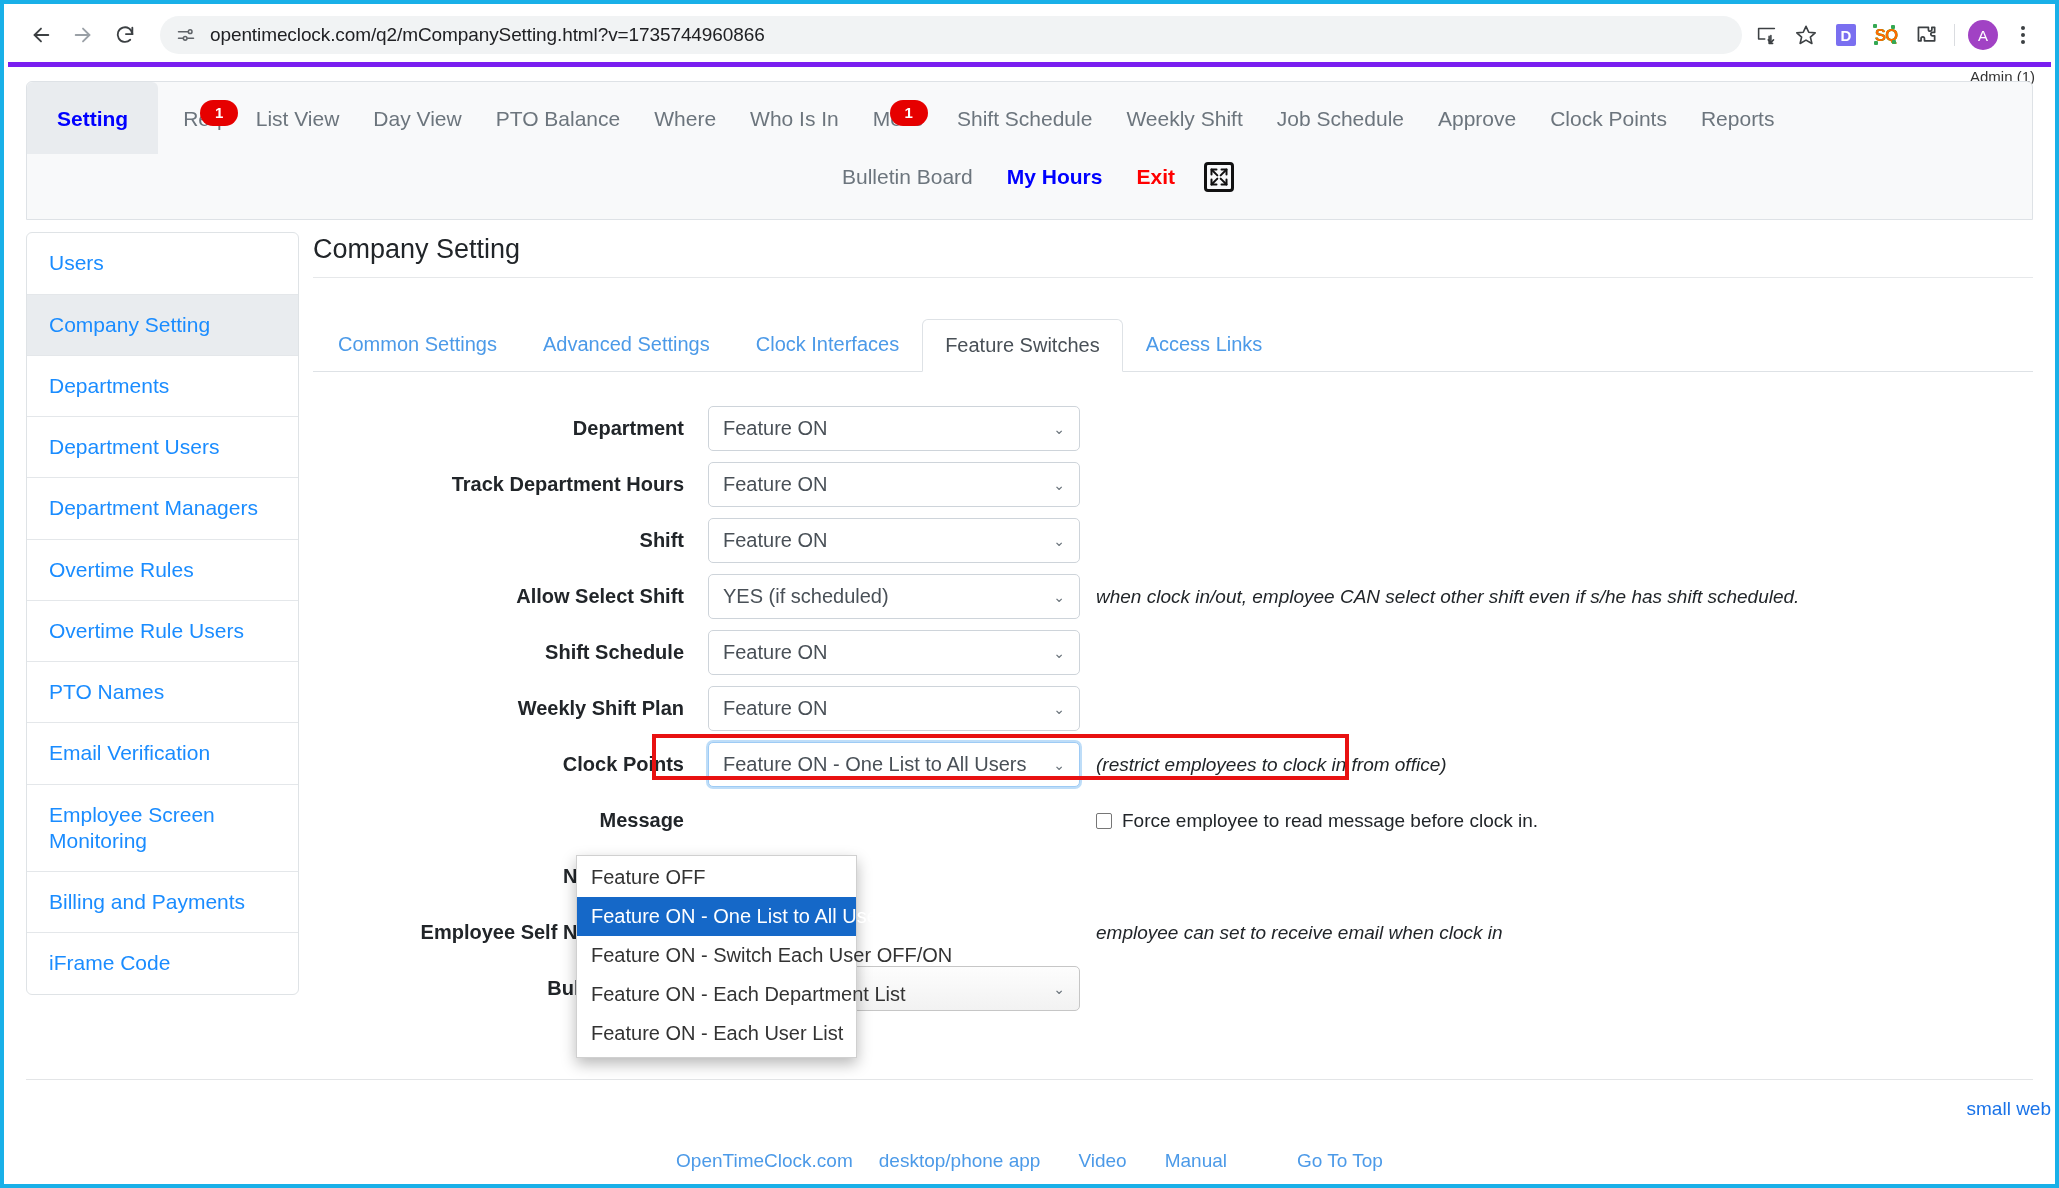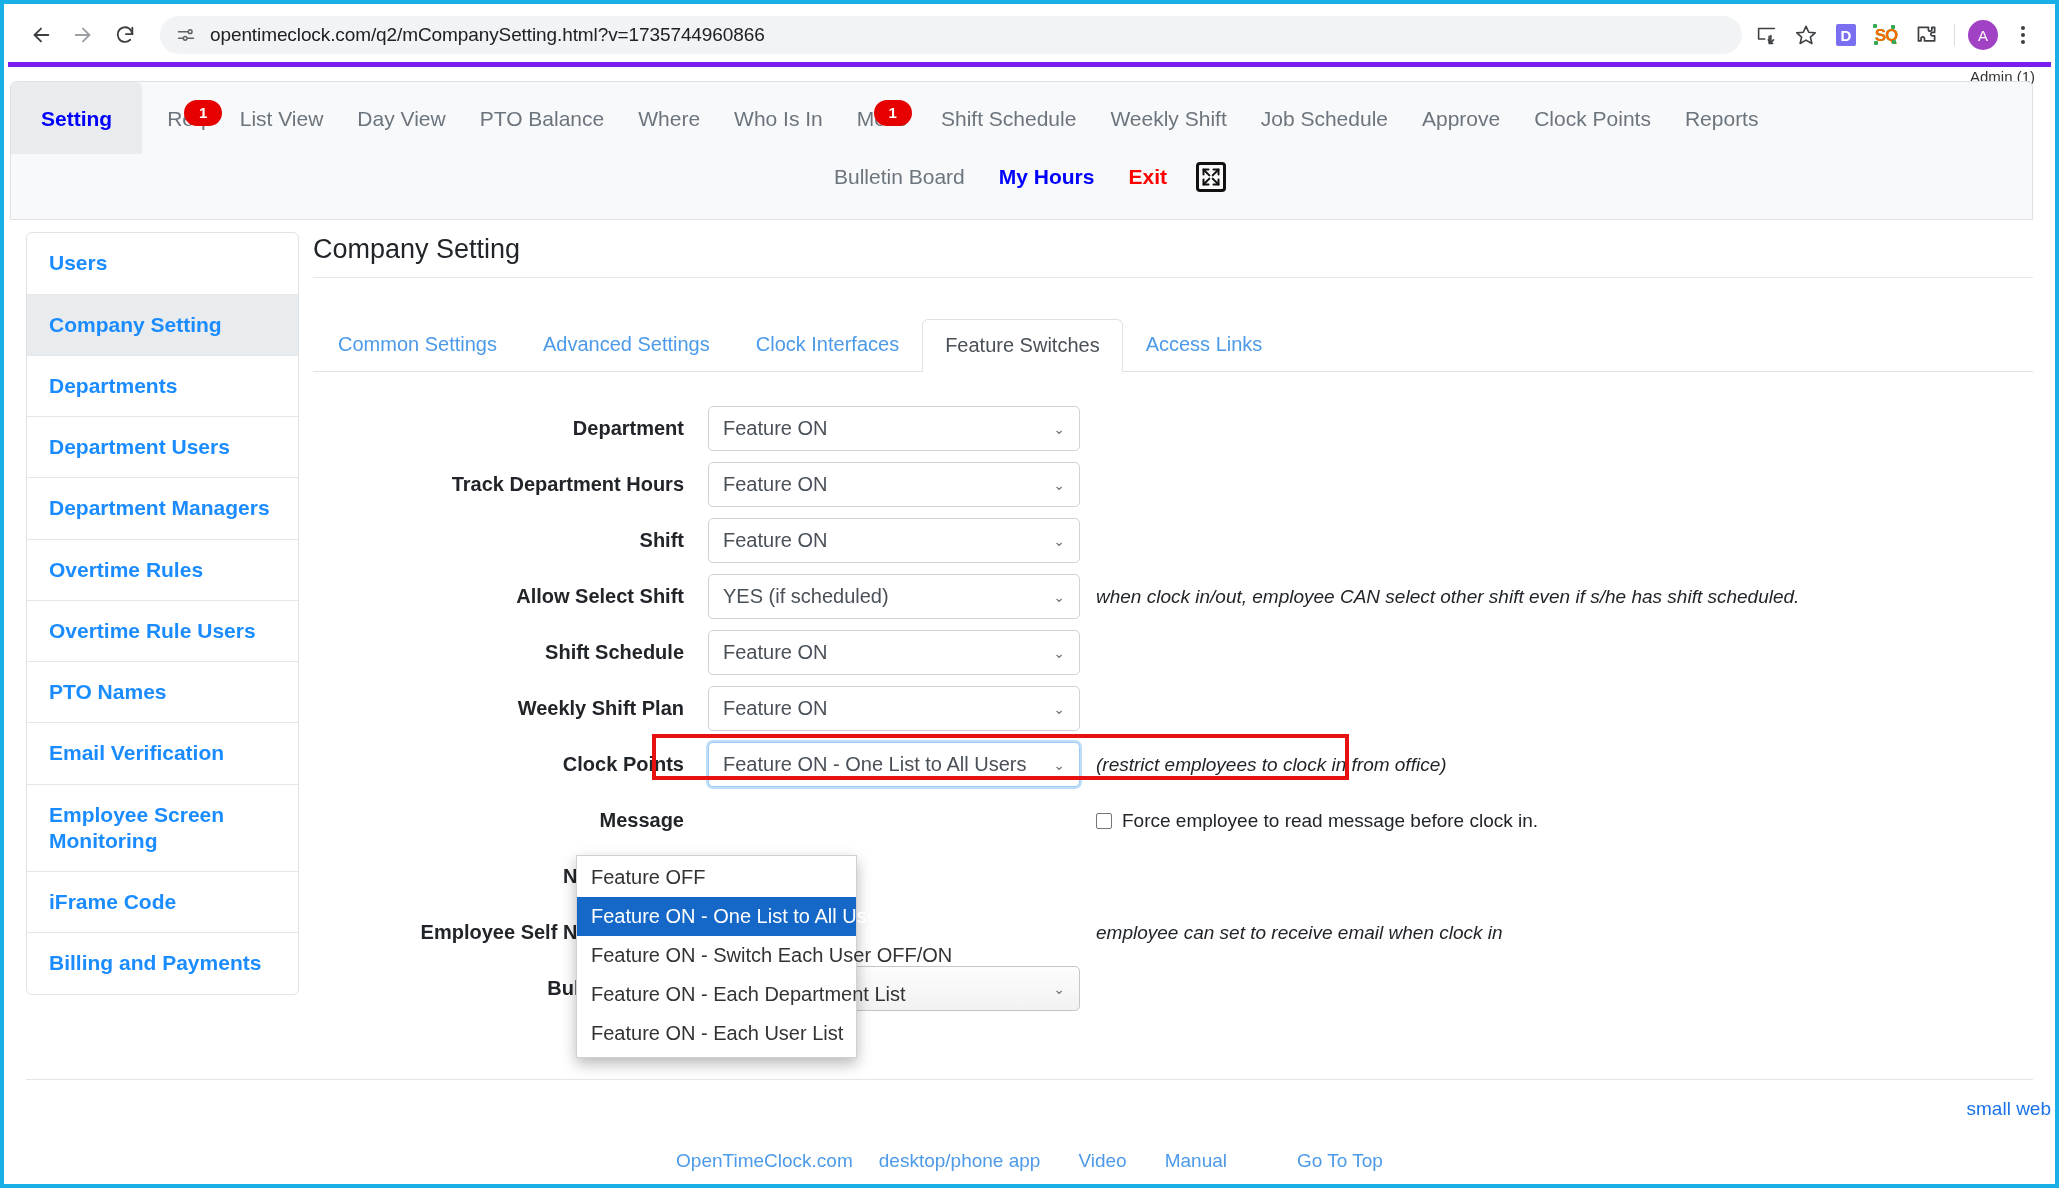--- a/index.html
+++ b/index.html
@@ -84,21 +84,21 @@
   }
   .purple-bar { height:5px; background:#7a1ef0; width:100%; }
 
   .admin-label {
     position:absolute; right:16px; top:6px;
     font-size:15px; color:#333;
   }
 
   
   .navwrap {
-    margin:14px 18px 0 2px;
+    margin:14px 18px 0 18px;
     background:#f8f9fa;
     border:1px solid #dee2e6;
     border-radius:6px 6px 0 0;
     position:relative;
     padding-bottom:4px;
   }
   .navrow {
     display:flex; align-items:center; flex-wrap:wrap;
     padding:0;
   }
@@ -148,21 +148,21 @@
     margin-top:12px;
     border:1px solid #dfe3e6;
     border-radius:6px;
     background:#fff;
     overflow:hidden;
     flex:none;
   }
   .side-item {
     padding:17px 22px;
     border-bottom:1px solid #e4e7ea;
-    font-size:21px; font-weight:bold;
+    font-size:21px; font-weight:normal;
     color:#1a8cff;
     line-height:1.25;
   }
   .side-item:last-child { border-bottom:none; }
   .side-item.active { background:#e9ecef; }
 
   .content { flex:1; padding:0 0 0 14px; position:relative; }
   .page-title {
     font-size:27px; color:#212529;
     padding:14px 0 12px 0;
@@ -402,22 +402,22 @@
         <div class="side-item"><span>Users</span></div>
         <div class="side-item active"><span>Company Setting</span></div>
         <div class="side-item"><span>Departments</span></div>
         <div class="side-item"><span>Department Users</span></div>
         <div class="side-item"><span>Department Managers</span></div>
         <div class="side-item"><span>Overtime Rules</span></div>
         <div class="side-item"><span>Overtime Rule Users</span></div>
         <div class="side-item"><span>PTO Names</span></div>
         <div class="side-item"><span>Email Verification</span></div>
         <div class="side-item"><span>Employee Screen Monitoring</span></div>
+        <div class="side-item"><span>Billing and Payments</span></div>
         <div class="side-item"><span>iFrame Code</span></div>
-        <div class="side-item"><span>Billing and Payments</span></div>
       </div>
 
       <div class="content">
         <div class="page-title">Company Setting</div>
 
         <div class="subtabs">
           <div class="subtab"><span>Common Settings</span></div>
           <div class="subtab"><span>Advanced Settings</span></div>
           <div class="subtab"><span>Clock Interfaces</span></div>
           <div class="subtab active"><span>Feature Switches</span></div>

